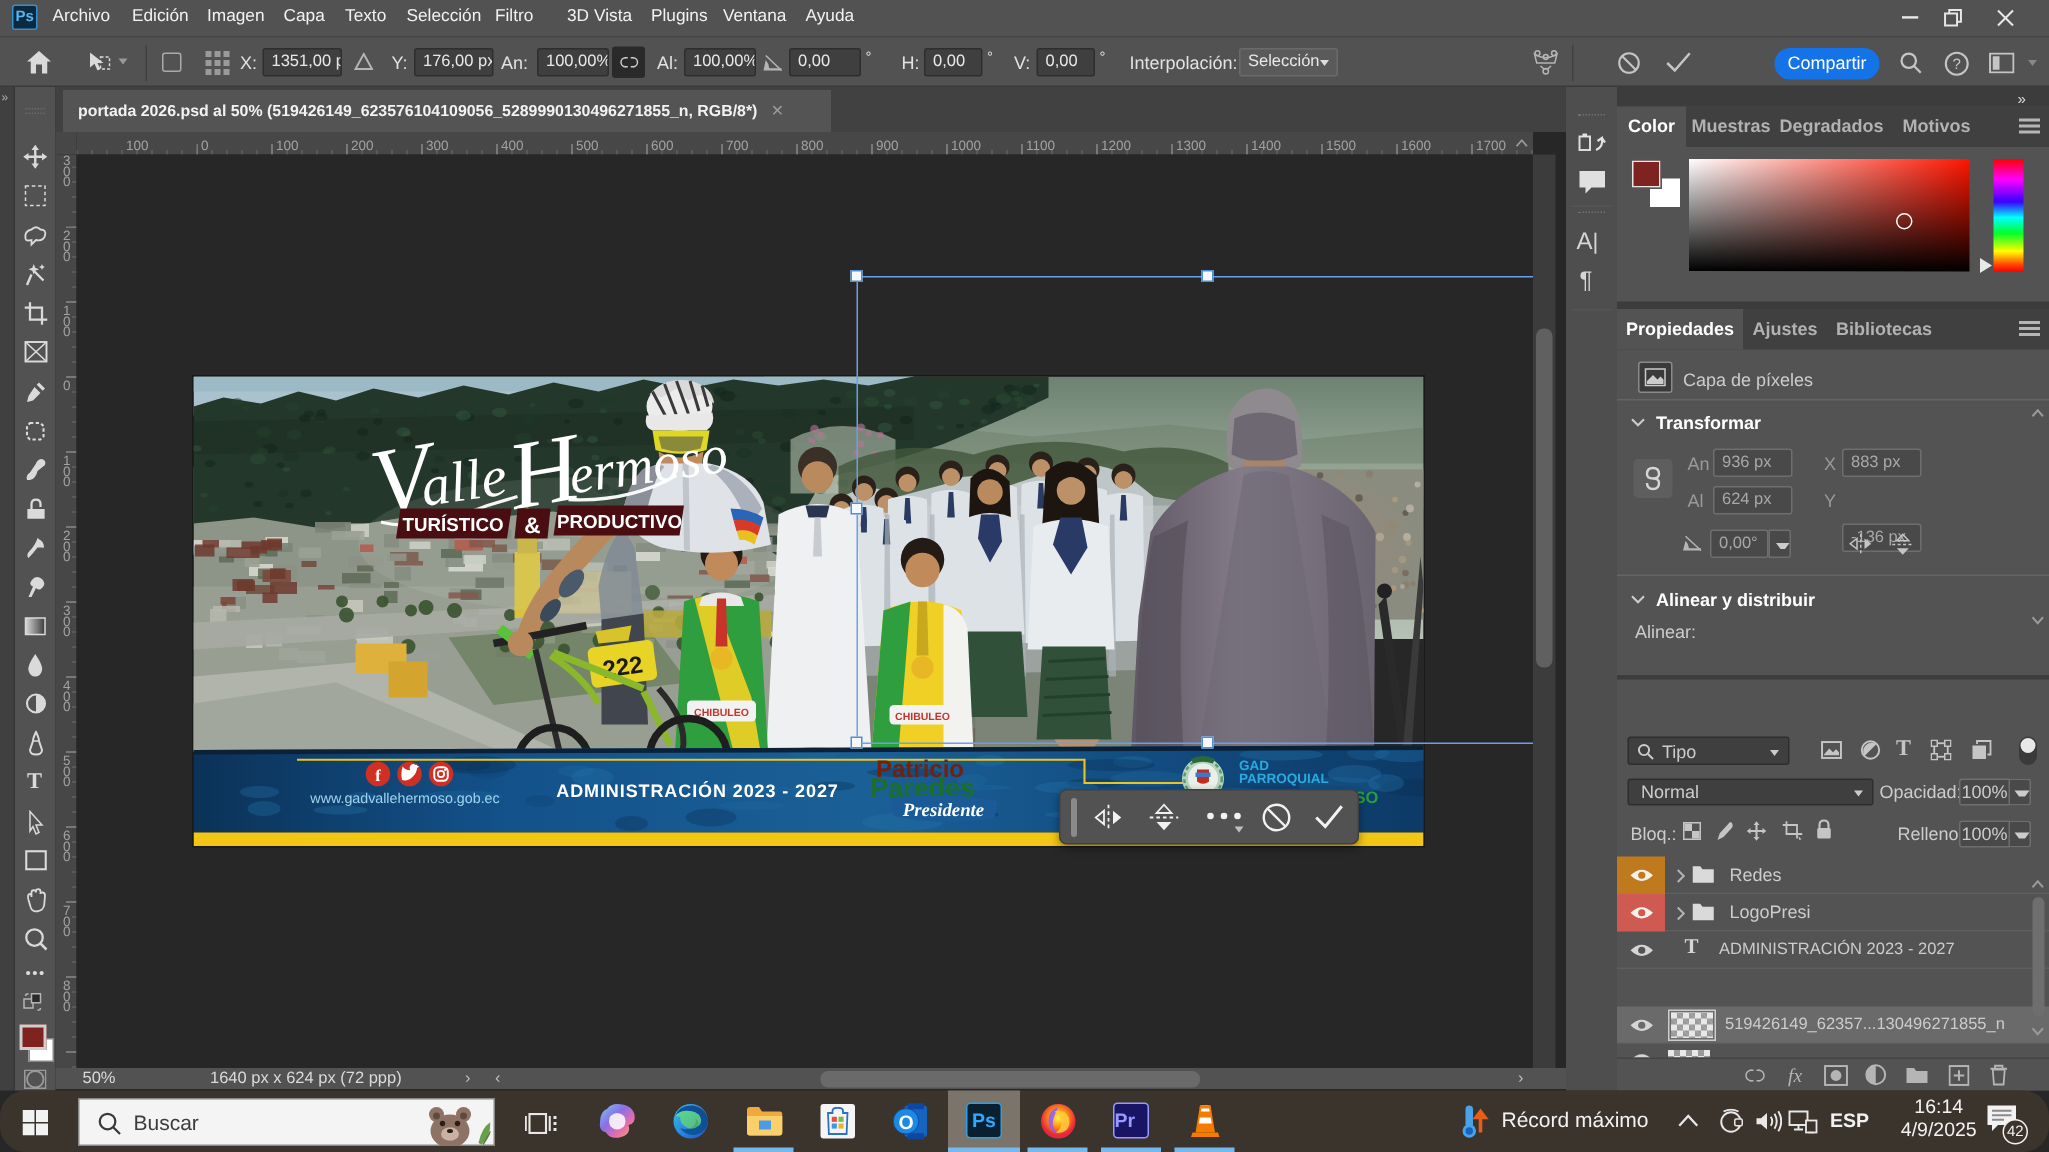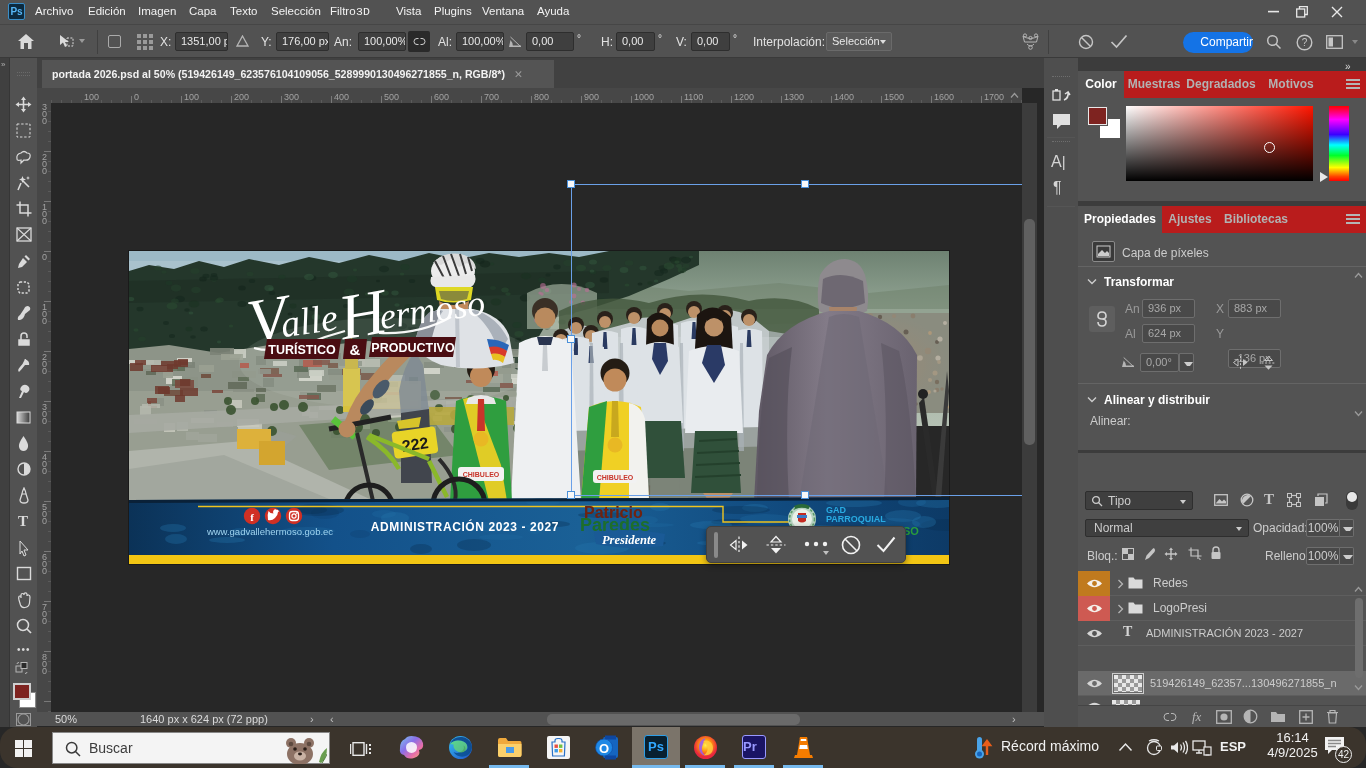--- a/index.html
+++ b/index.html
@@ -24,21 +24,21 @@
 #rulerh{left:51px;top:88px;width:971px;height:15px;background:#474747;}
 #rulerv{left:37px;top:103px;width:14px;height:609px;background:#474747;}
 #rulercorner{left:37px;top:88px;width:14px;height:15px;background:#474747;}
 #viewport{left:51px;top:103px;width:971px;height:609px;background:#272727;overflow:hidden;}
 #vscroll{left:1022px;top:103px;width:15px;height:609px;background:#3c3c3c;}
 #statusbar{left:37px;top:712px;width:1007px;height:14px;background:#525252;color:#dadada;font-size:11px;}
 
 #dock{left:1044px;top:58px;width:322px;height:669px;background:#3c3c3c;}
 #dockstrip{position:absolute;left:0;top:0;width:34px;height:669px;background:#4e4e4e;}
 .panel{position:absolute;left:34px;width:288px;background:#535353;}
-.ptabs{position:absolute;left:0;top:0;height:27px;width:288px;background:#b91c1c;}
+.ptabs{position:absolute;left:0;top:0;height:27px;width:288px;background:#404040;}
 .ptab{position:absolute;top:0;height:27px;font-size:12px;font-weight:bold;color:#b2b2b2;line-height:27px;text-align:center;}
 .ptab.active{background:#535353;color:#ffffff;}
 .hamb{position:absolute;right:6px;top:8px;width:14px;height:10px;border-top:2px solid #b5b5b5;border-bottom:2px solid #b5b5b5;}
 .hamb:after{content:"";position:absolute;left:0;top:2px;width:14px;height:2px;background:#b5b5b5;}
 
 #taskbar{left:0;top:727px;width:1366px;height:41px;background:#3b342c;color:#ffffff;border-radius:17px;}
 .underline{position:absolute;bottom:0;height:3px;background:#76b9ed;}
 .chk{background-image:linear-gradient(45deg,#9a9a9a 25%,transparent 25%,transparent 75%,#9a9a9a 75%),linear-gradient(45deg,#9a9a9a 25%,#e8e8e8 25%,#e8e8e8 75%,#9a9a9a 75%);background-size:8px 8px;background-position:0 0,4px 4px;background-color:#e8e8e8;}
 .rlab{position:absolute;top:4px;font-size:9px;color:#a2a2a2;}
 .rlabv{position:absolute;left:3px;font-size:9px;color:#a2a2a2;line-height:7px;width:9px;text-align:center;}
@@ -49,21 +49,21 @@
 
   <div id="menubar" class="abs">
     <div id="pslogo">Ps</div>
     <div class="mi" style="left:35px;">Archivo</div>
     <div class="mi" style="left:88px;">Edición</div>
     <div class="mi" style="left:138px;">Imagen</div>
     <div class="mi" style="left:189px;">Capa</div>
     <div class="mi" style="left:230px;">Texto</div>
     <div class="mi" style="left:271px;">Selección</div>
     <div class="mi" style="left:330px;">Filtro</div>
-    <div class="mi" style="left:356px;font-family:Liberation Mono, monospace;">3D</div>
+    <div class="mi" style="left:378px;">3D</div>
     <div class="mi" style="left:396px;">Vista</div>
     <div class="mi" style="left:434px;">Plugins</div>
     <div class="mi" style="left:482px;">Ventana</div>
     <div class="mi" style="left:537px;">Ayuda</div>
     <svg class="abs" style="left:1268px;top:10px;" width="11" height="3" viewBox="0 0 11 3">
         <rect x="0" y="0.8" width="11" height="1.6" fill="#e8e8e8"></rect>
       </svg>
     <svg class="abs" style="left:1296px;top:6px;" width="12" height="12" viewBox="0 0 12 12">
         <rect x="0.7" y="3" width="8" height="8" fill="none" stroke="#e8e8e8" stroke-width="1.3"></rect>
         <path d="M3.5 3 L3.5 0.7 L11.3 0.7 L11.3 8.5 L9 8.5" fill="none" stroke="#e8e8e8" stroke-width="1.3"></path>
@@ -137,21 +137,21 @@
         <circle cx="9.5" cy="14.5" r="1.8" fill="none" stroke="#b5b5b5"></circle>
       </svg>
     <div class="osep" style="left:1048px;"></div>
     <svg class="abs" style="left:1078px;top:9px;" width="16" height="16" viewBox="0 0 16 16">
         <circle cx="8" cy="8" r="6.5" fill="none" stroke="#c5c5c5" stroke-width="1.4"></circle>
         <path d="M3.5 3.5 L12.5 12.5" stroke="#c5c5c5" stroke-width="1.4"></path>
       </svg>
     <svg class="abs" style="left:1110px;top:9px;" width="18" height="15" viewBox="0 0 18 15">
         <path d="M1.5 8 L6.5 13 L16.5 1.5" fill="none" stroke="#c5c5c5" stroke-width="1.7"></path>
       </svg>
-    <div class="abs" style="left:1183px;top:7px;width:70px;height:21px;background:#1473e6;border-radius:11px;color:#ffffff;font-size:12px;text-align:right;line-height:21px;">Compartir</div>
+    <div class="abs" style="left:1183px;top:7px;width:70px;height:21px;background:#1473e6;border-radius:11px;color:#ffffff;font-size:12px;text-align:center;line-height:21px;">Compartir</div>
     <svg class="abs" style="left:1266px;top:9px;" width="16" height="16" viewBox="0 0 16 16">
         <circle cx="6.5" cy="6.5" r="4.8" fill="none" stroke="#c5c5c5" stroke-width="1.5"></circle>
         <path d="M10 10 L14.5 14.5" stroke="#c5c5c5" stroke-width="1.5"></path>
       </svg>
     <svg class="abs" style="left:1296px;top:9px;" width="17" height="17" viewBox="0 0 17 17">
         <circle cx="8.5" cy="8.5" r="7.3" fill="none" stroke="#c5c5c5" stroke-width="1.4"></circle>
         <text x="8.5" y="12" font-size="10" fill="#c5c5c5" text-anchor="middle" font-family="Liberation Sans">?</text>
       </svg>
     <svg class="abs" style="left:1326px;top:10px;" width="17" height="14" viewBox="0 0 17 14">
         <rect x="0.7" y="0.7" width="15.6" height="12.6" fill="none" stroke="#c5c5c5" stroke-width="1.3"></rect>

